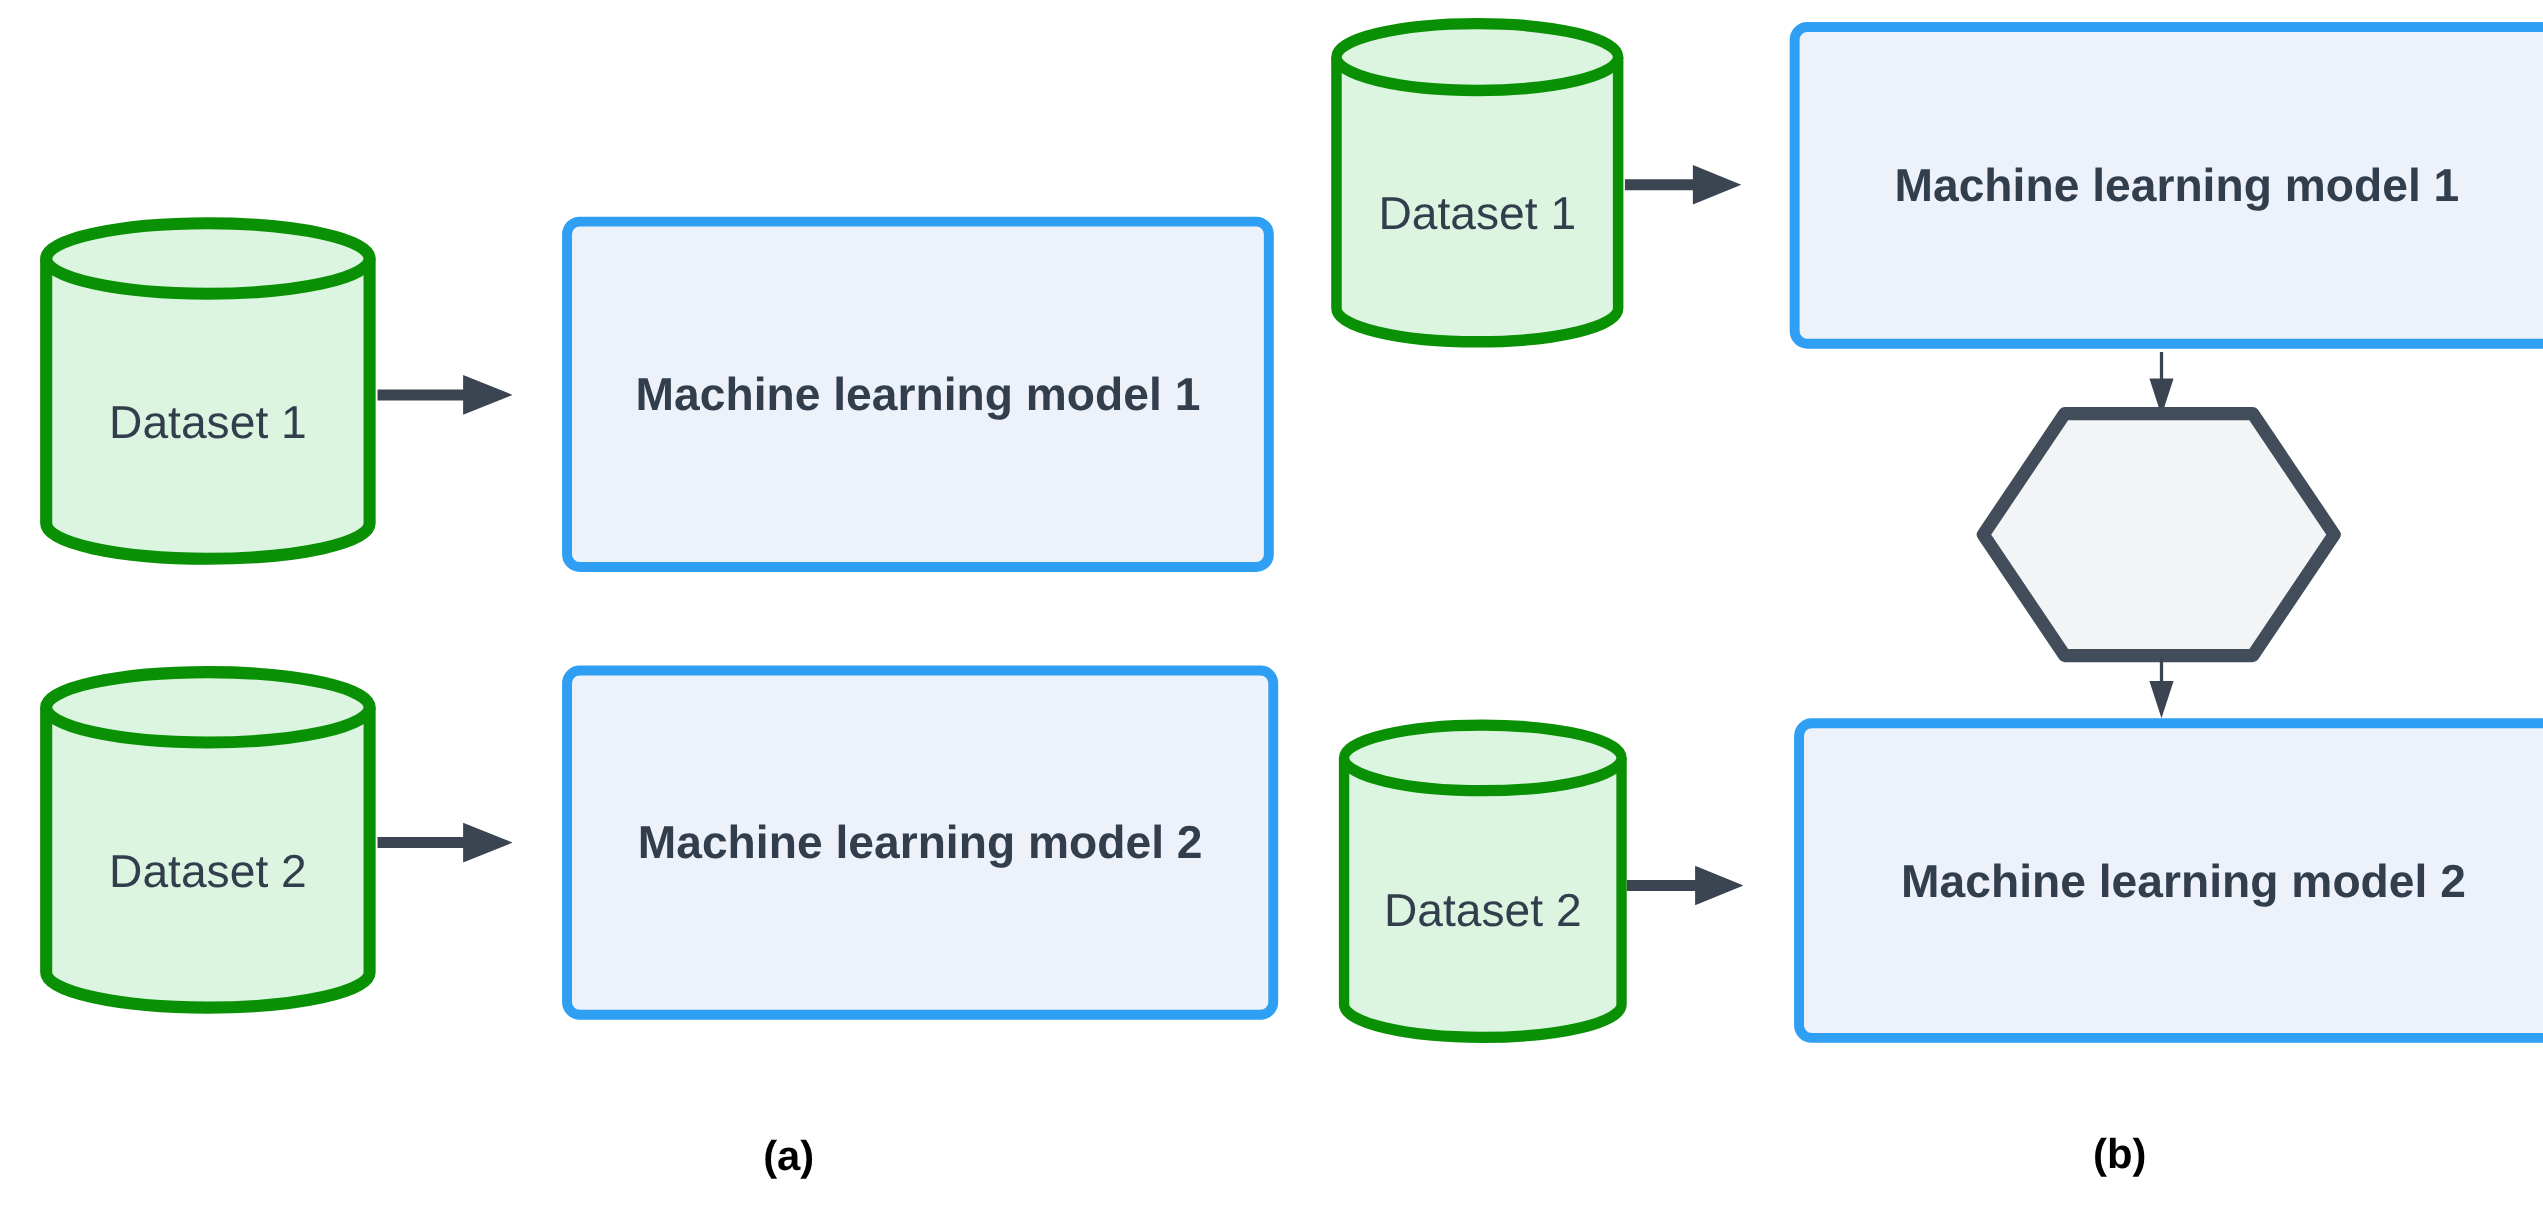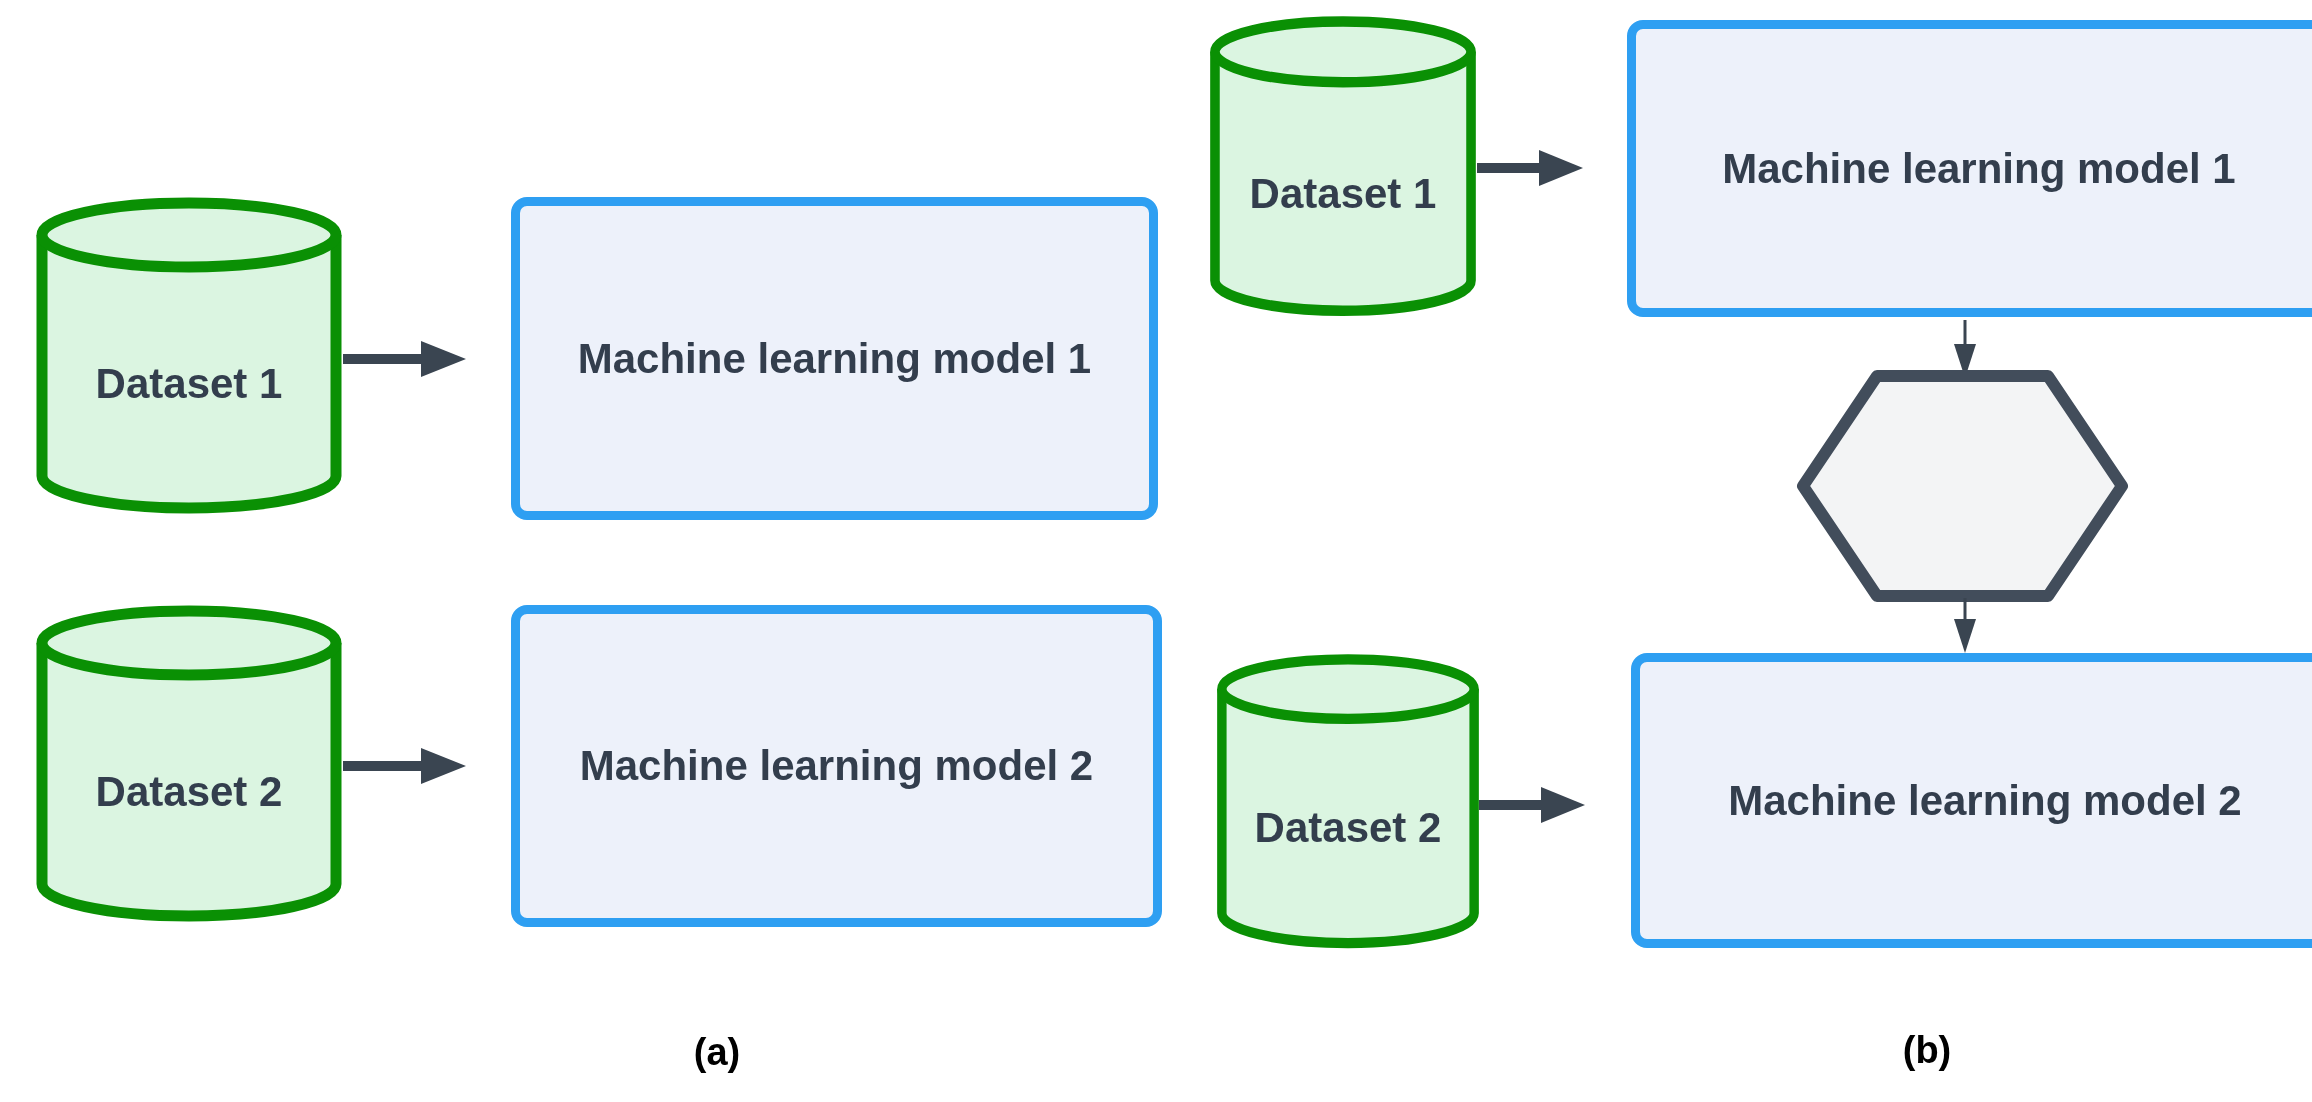--- a/index.html
+++ b/index.html
@@ -10,21 +10,21 @@
     background: #ffffff;
     font-family: "Liberation Sans", sans-serif;
     overflow: hidden;
   }
   .abs { position: absolute; }
   .node-label {
     position: absolute;
     left: 0;
     width: 100%;
     text-align: center;
-    font-weight: bold;
+    font-weight: normal;
     font-size: 42px;
     color: #333e4d;
     pointer-events: none;
     white-space: nowrap;
   }
   .cyl-label { top: 58%; transform: translateY(-50%); }
   .hex-label { top: 50%; transform: translateY(-50%); }
   .model-box {
     position: absolute;
     box-sizing: border-box;

